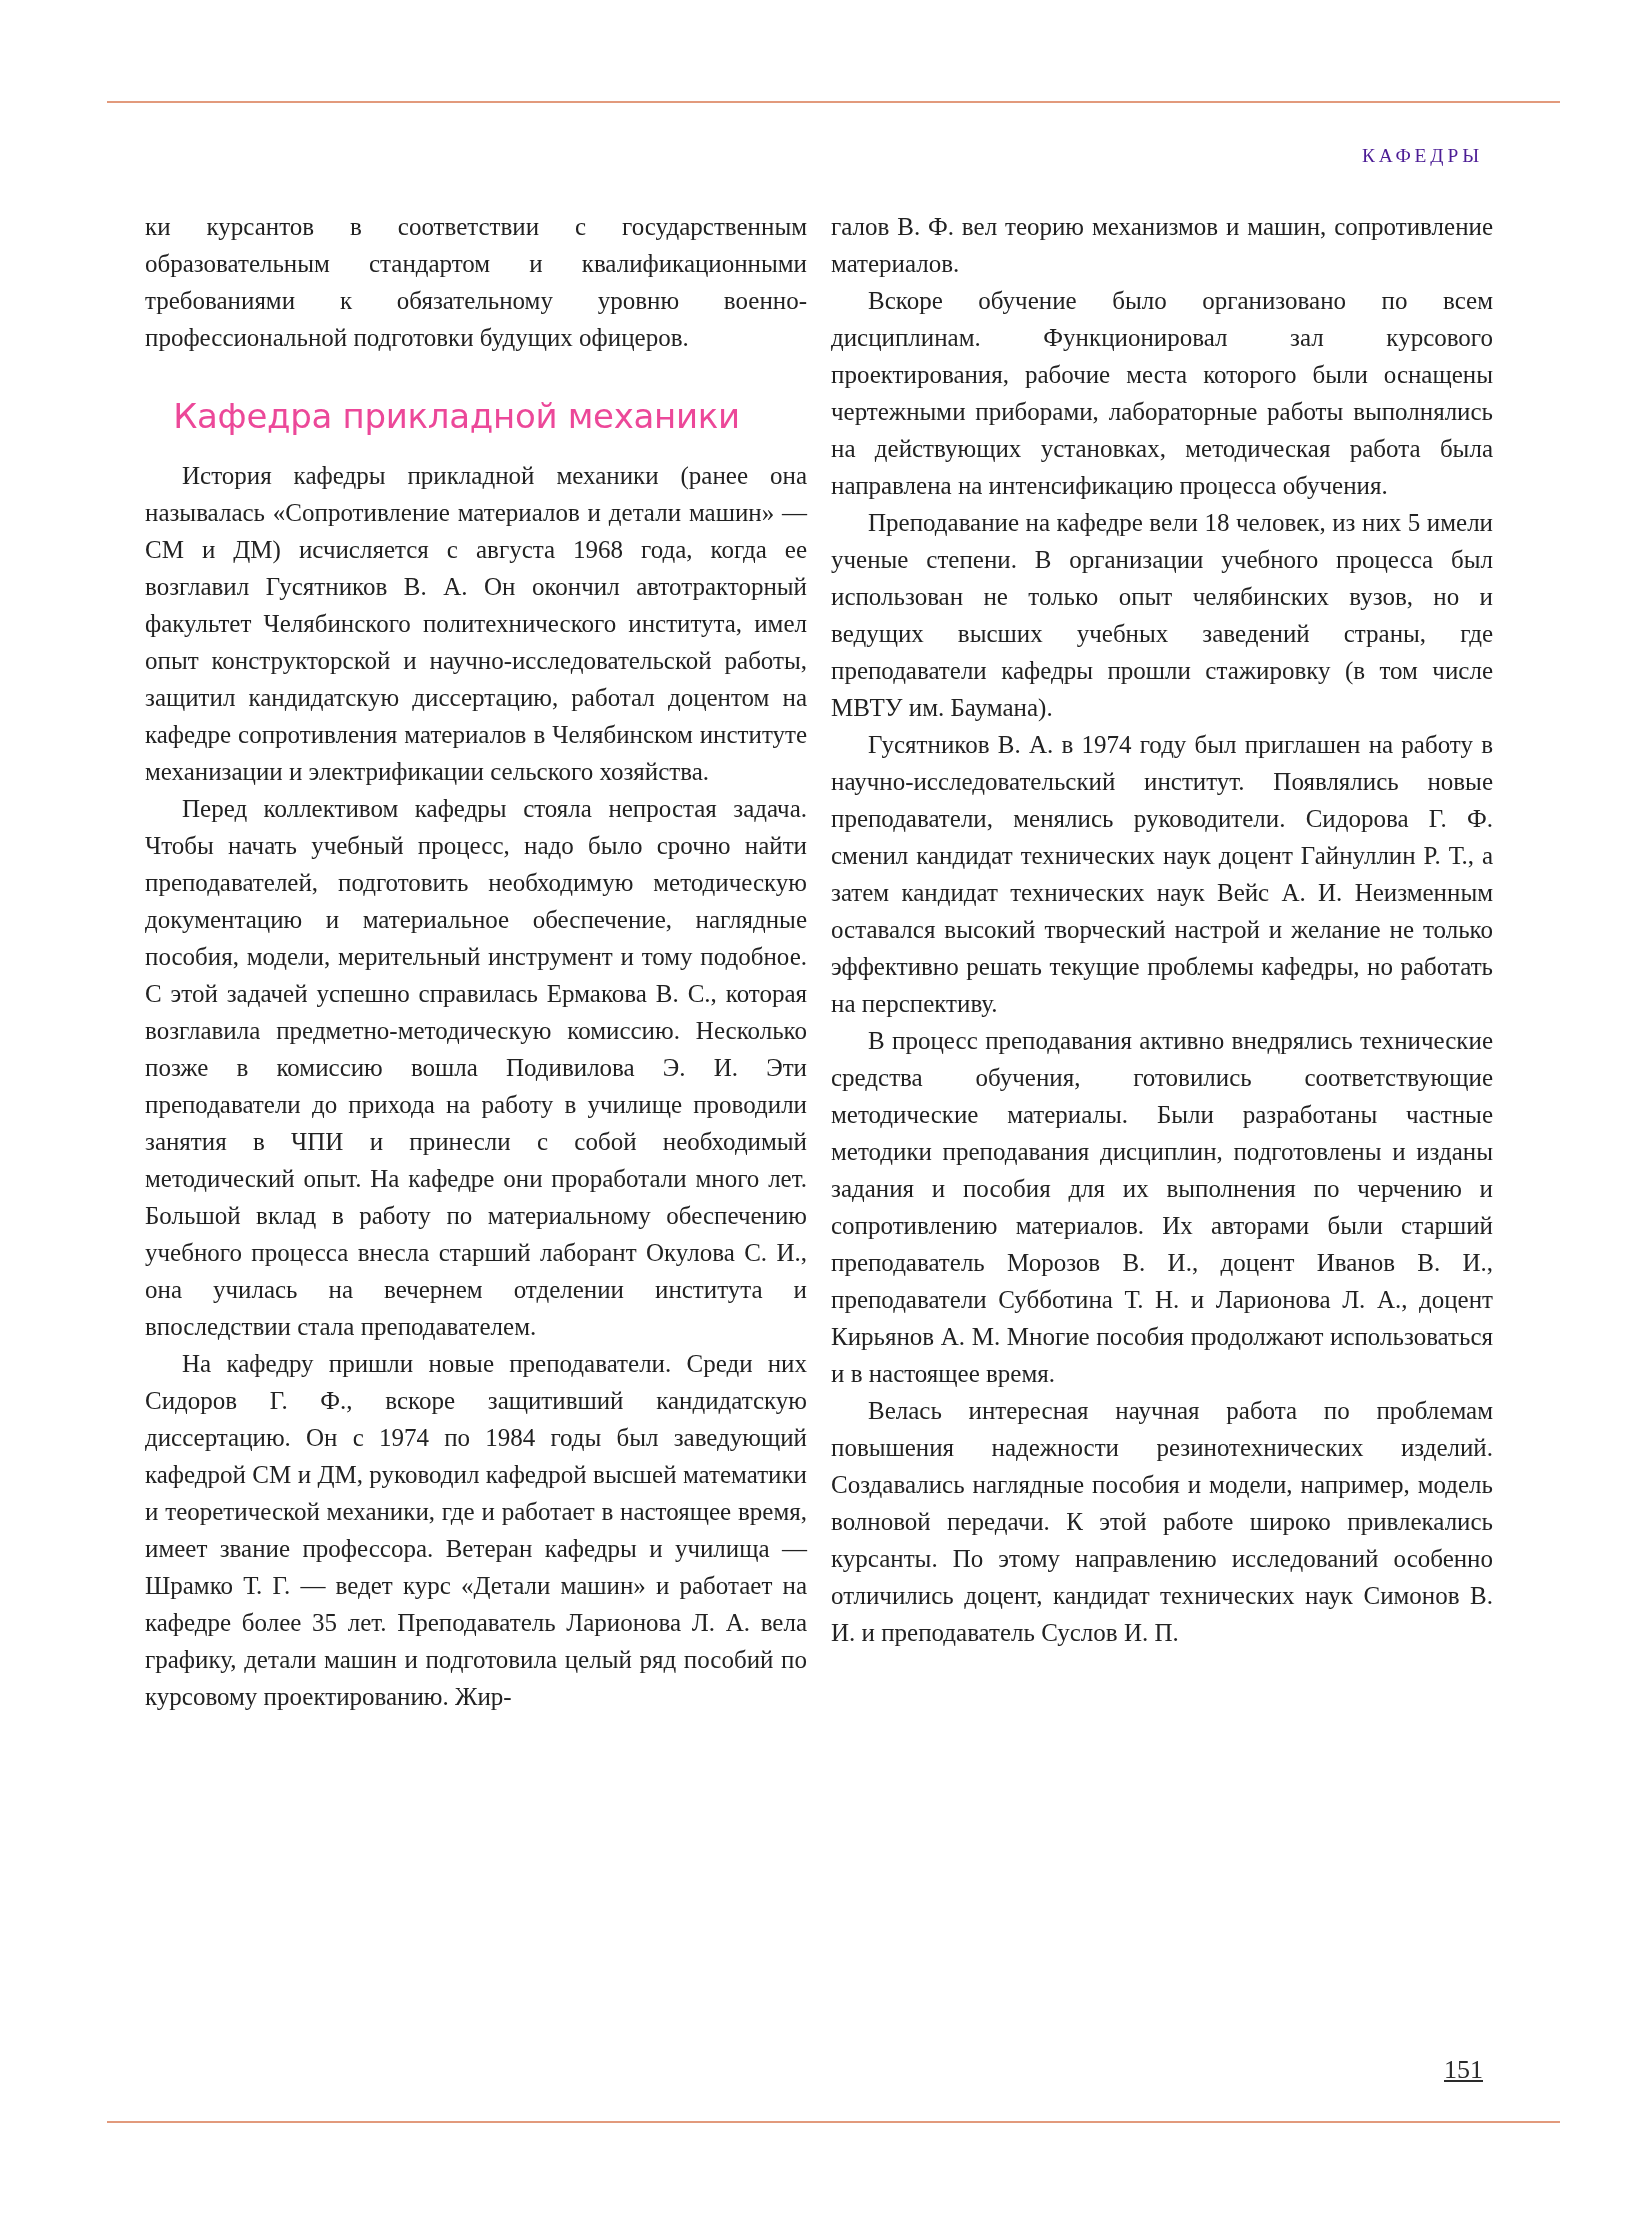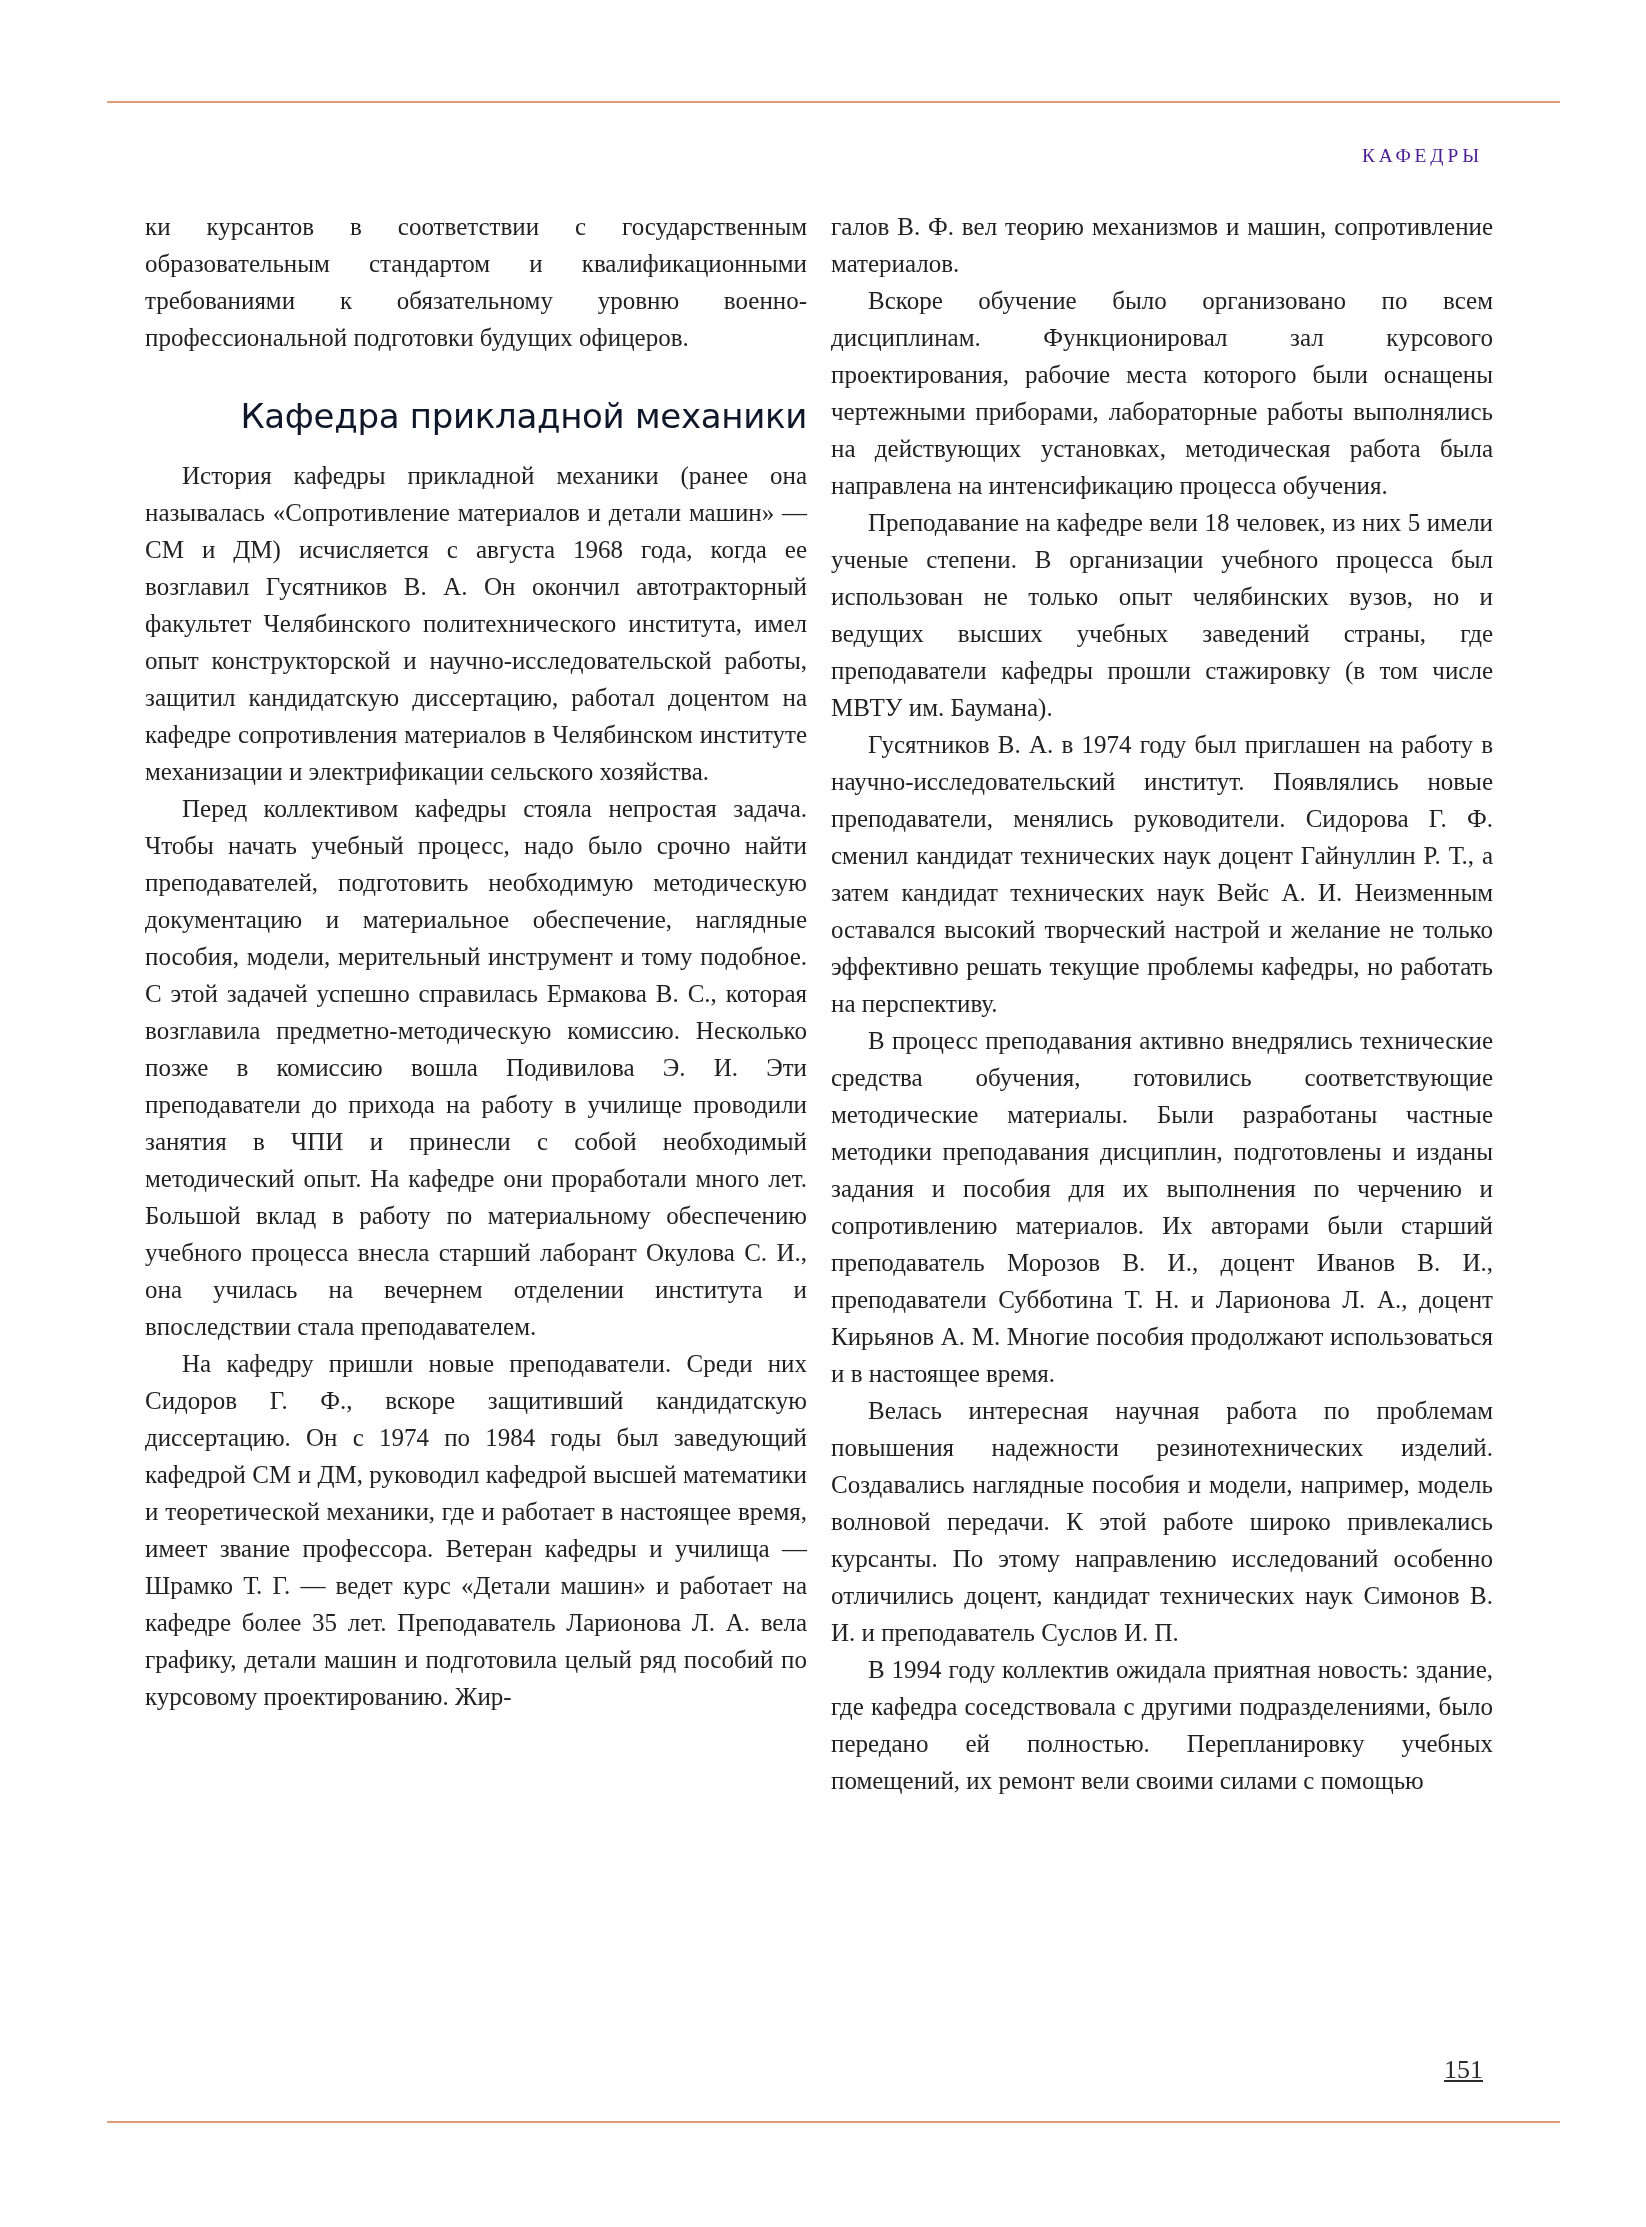--- a/index.html
+++ b/index.html
@@ -7,21 +7,21 @@
   .rule { position: absolute; left: 107px; width: 1453px; height: 1.9px; background: #e29a7c; }
   .rule.top { top: 101px; }
   .rule.bottom { top: 2121px; }
   .running-head { position: absolute; right: 163px; top: 145px; font-family: "Liberation Serif", serif; font-size: 19.4px; letter-spacing: 3.9px; color: #4c1d95; }
   .page-number { position: absolute; right: 163px; top: 2055px; font-family: "Liberation Serif", serif; font-size: 26px; color: #2a2a2a; text-decoration: underline; }
   .col { position: absolute; top: 208px; width: 662px; font-family: "Liberation Serif", serif; font-size: 25px; line-height: 37px; text-align: justify; color: #222; }
   .col.left { left: 145px; }
   .col.right { left: 831px; }
   .col p { margin: 0; text-indent: 37px; hyphens: manual; }
   .col p.noindent { text-indent: 0; }
-  .heading { margin: 37px 0 18px -39px; font-family: "DejaVu Sans", sans-serif; font-size: 34px; line-height: 46px; font-weight: normal; color: #0f172a; text-align: right; letter-spacing: -0.3px; }
+  .heading { margin: 37px 0 18px -39px; font-family: "DejaVu Sans", sans-serif; font-size: 34px; line-height: 46px; font-weight: normal; color: #ec4899; text-align: center; letter-spacing: -0.3px; }
 </style>
 </head>
 <body>
 
 <div class="rule top"></div>
 <div class="running-head">КАФЕДРЫ</div>
 
 <div class="col left">
   <p class="noindent">ки курсантов в соответствии с государственным образовательным стандартом и квалификационными требованиями к обязательному уровню военно-профессиональной подготовки будущих офицеров.</p>
   <h2 class="heading">Кафедра прикладной механики</h2>
@@ -30,18 +30,17 @@
   <p>На кафедру пришли новые преподаватели. Среди них Сидоров Г. Ф., вскоре защитивший кандидатскую диссертацию. Он с 1974 по 1984 годы был заведующий кафедрой СМ и ДМ, руководил кафедрой высшей математики и теоретической механики, где и работает в настоящее время, имеет звание профессора. Ветеран кафедры и училища — Шрамко Т. Г. — ведет курс «Детали машин» и работает на кафедре более 35 лет. Преподаватель Ларионова Л. А. вела графику, детали машин и подготовила целый ряд пособий по курсовому проектированию. Жир-</p>
 </div>
 
 <div class="col right">
   <p class="noindent">галов В. Ф. вел теорию механизмов и машин, сопротивление материалов.</p>
   <p>Вскоре обучение было организовано по всем дисциплинам. Функционировал зал курсового проектирования, рабочие места которого были оснащены чертежными приборами, лабораторные работы выполнялись на действующих установках, методическая работа была направлена на интенсификацию процесса обучения.</p>
   <p>Преподавание на кафедре вели 18 человек, из них 5 имели ученые степени. В организации учебного процесса был использован не только опыт челябинских вузов, но и ведущих высших учебных заведений страны, где преподаватели кафедры прошли стажировку (в том числе МВТУ им. Баумана).</p>
   <p>Гусятников В. А. в 1974 году был приглашен на работу в научно-исследовательский институт. Появлялись новые преподаватели, менялись руководители. Сидорова Г. Ф. сменил кандидат технических наук доцент Гайнуллин Р. Т., а затем кандидат технических наук Вейс А. И. Неизменным оставался высокий творческий настрой и желание не только эффективно решать текущие проблемы кафедры, но работать на перспективу.</p>
   <p>В процесс преподавания активно внедрялись технические средства обучения, готовились соответствующие методические материалы. Были разработаны частные методики преподавания дисциплин, подготовлены и изданы задания и пособия для их выполнения по черчению и сопротивлению материалов. Их авторами были старший преподаватель Морозов В. И., доцент Иванов В. И., преподаватели Субботина Т. Н. и Ларионова Л. А., доцент Кирьянов А. М. Многие пособия продолжают использоваться и в настоящее время.</p>
   <p>Велась интересная научная работа по проблемам повышения надежности резинотехнических изделий. Создавались наглядные пособия и модели, например, модель волновой передачи. К этой работе широко привлекались курсанты. По этому направлению исследований особенно отличились доцент, кандидат технических наук Симонов В. И. и преподаватель Суслов И. П.</p>
-  <p>В 1994 году коллектив ожидала приятная новость: здание, где кафедра соседствовала с другими подразделениями, было передано ей полностью. Перепланировку учебных помещений, их ремонт вели своими силами с помощью</p>
 </div>
 
 <div class="page-number">151</div>
 <div class="rule bottom"></div>
 
 
 </body></html>

